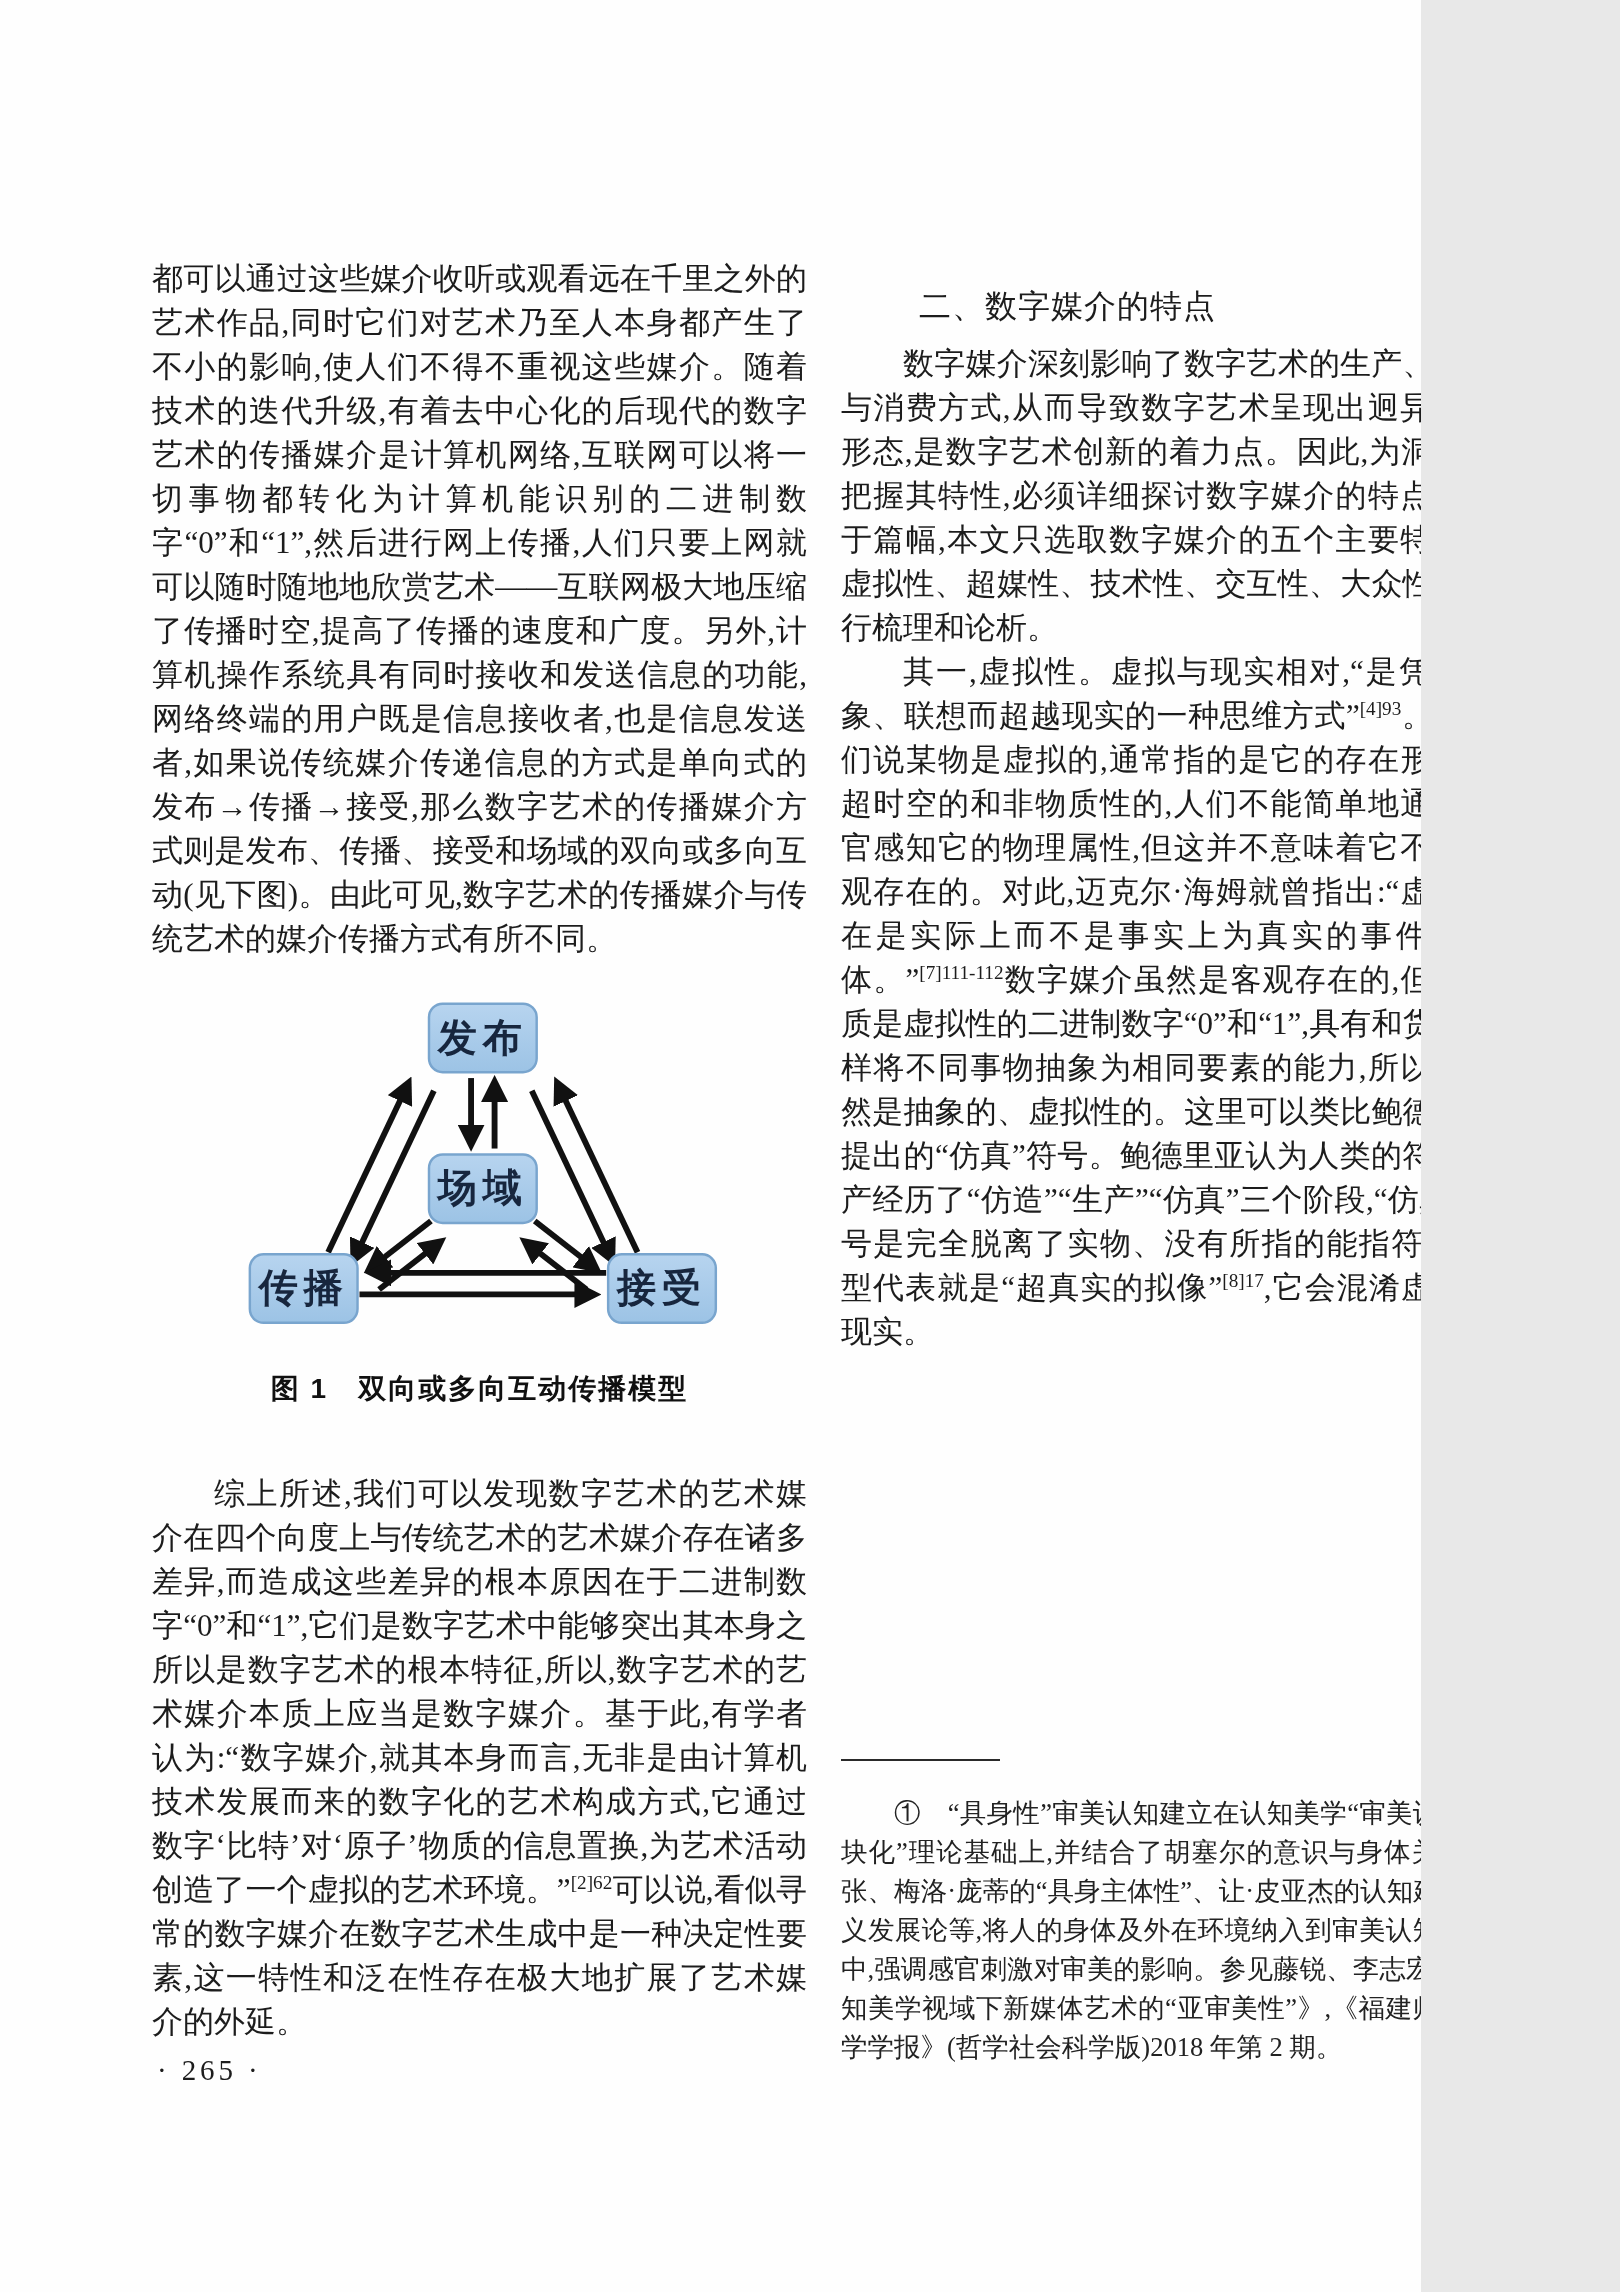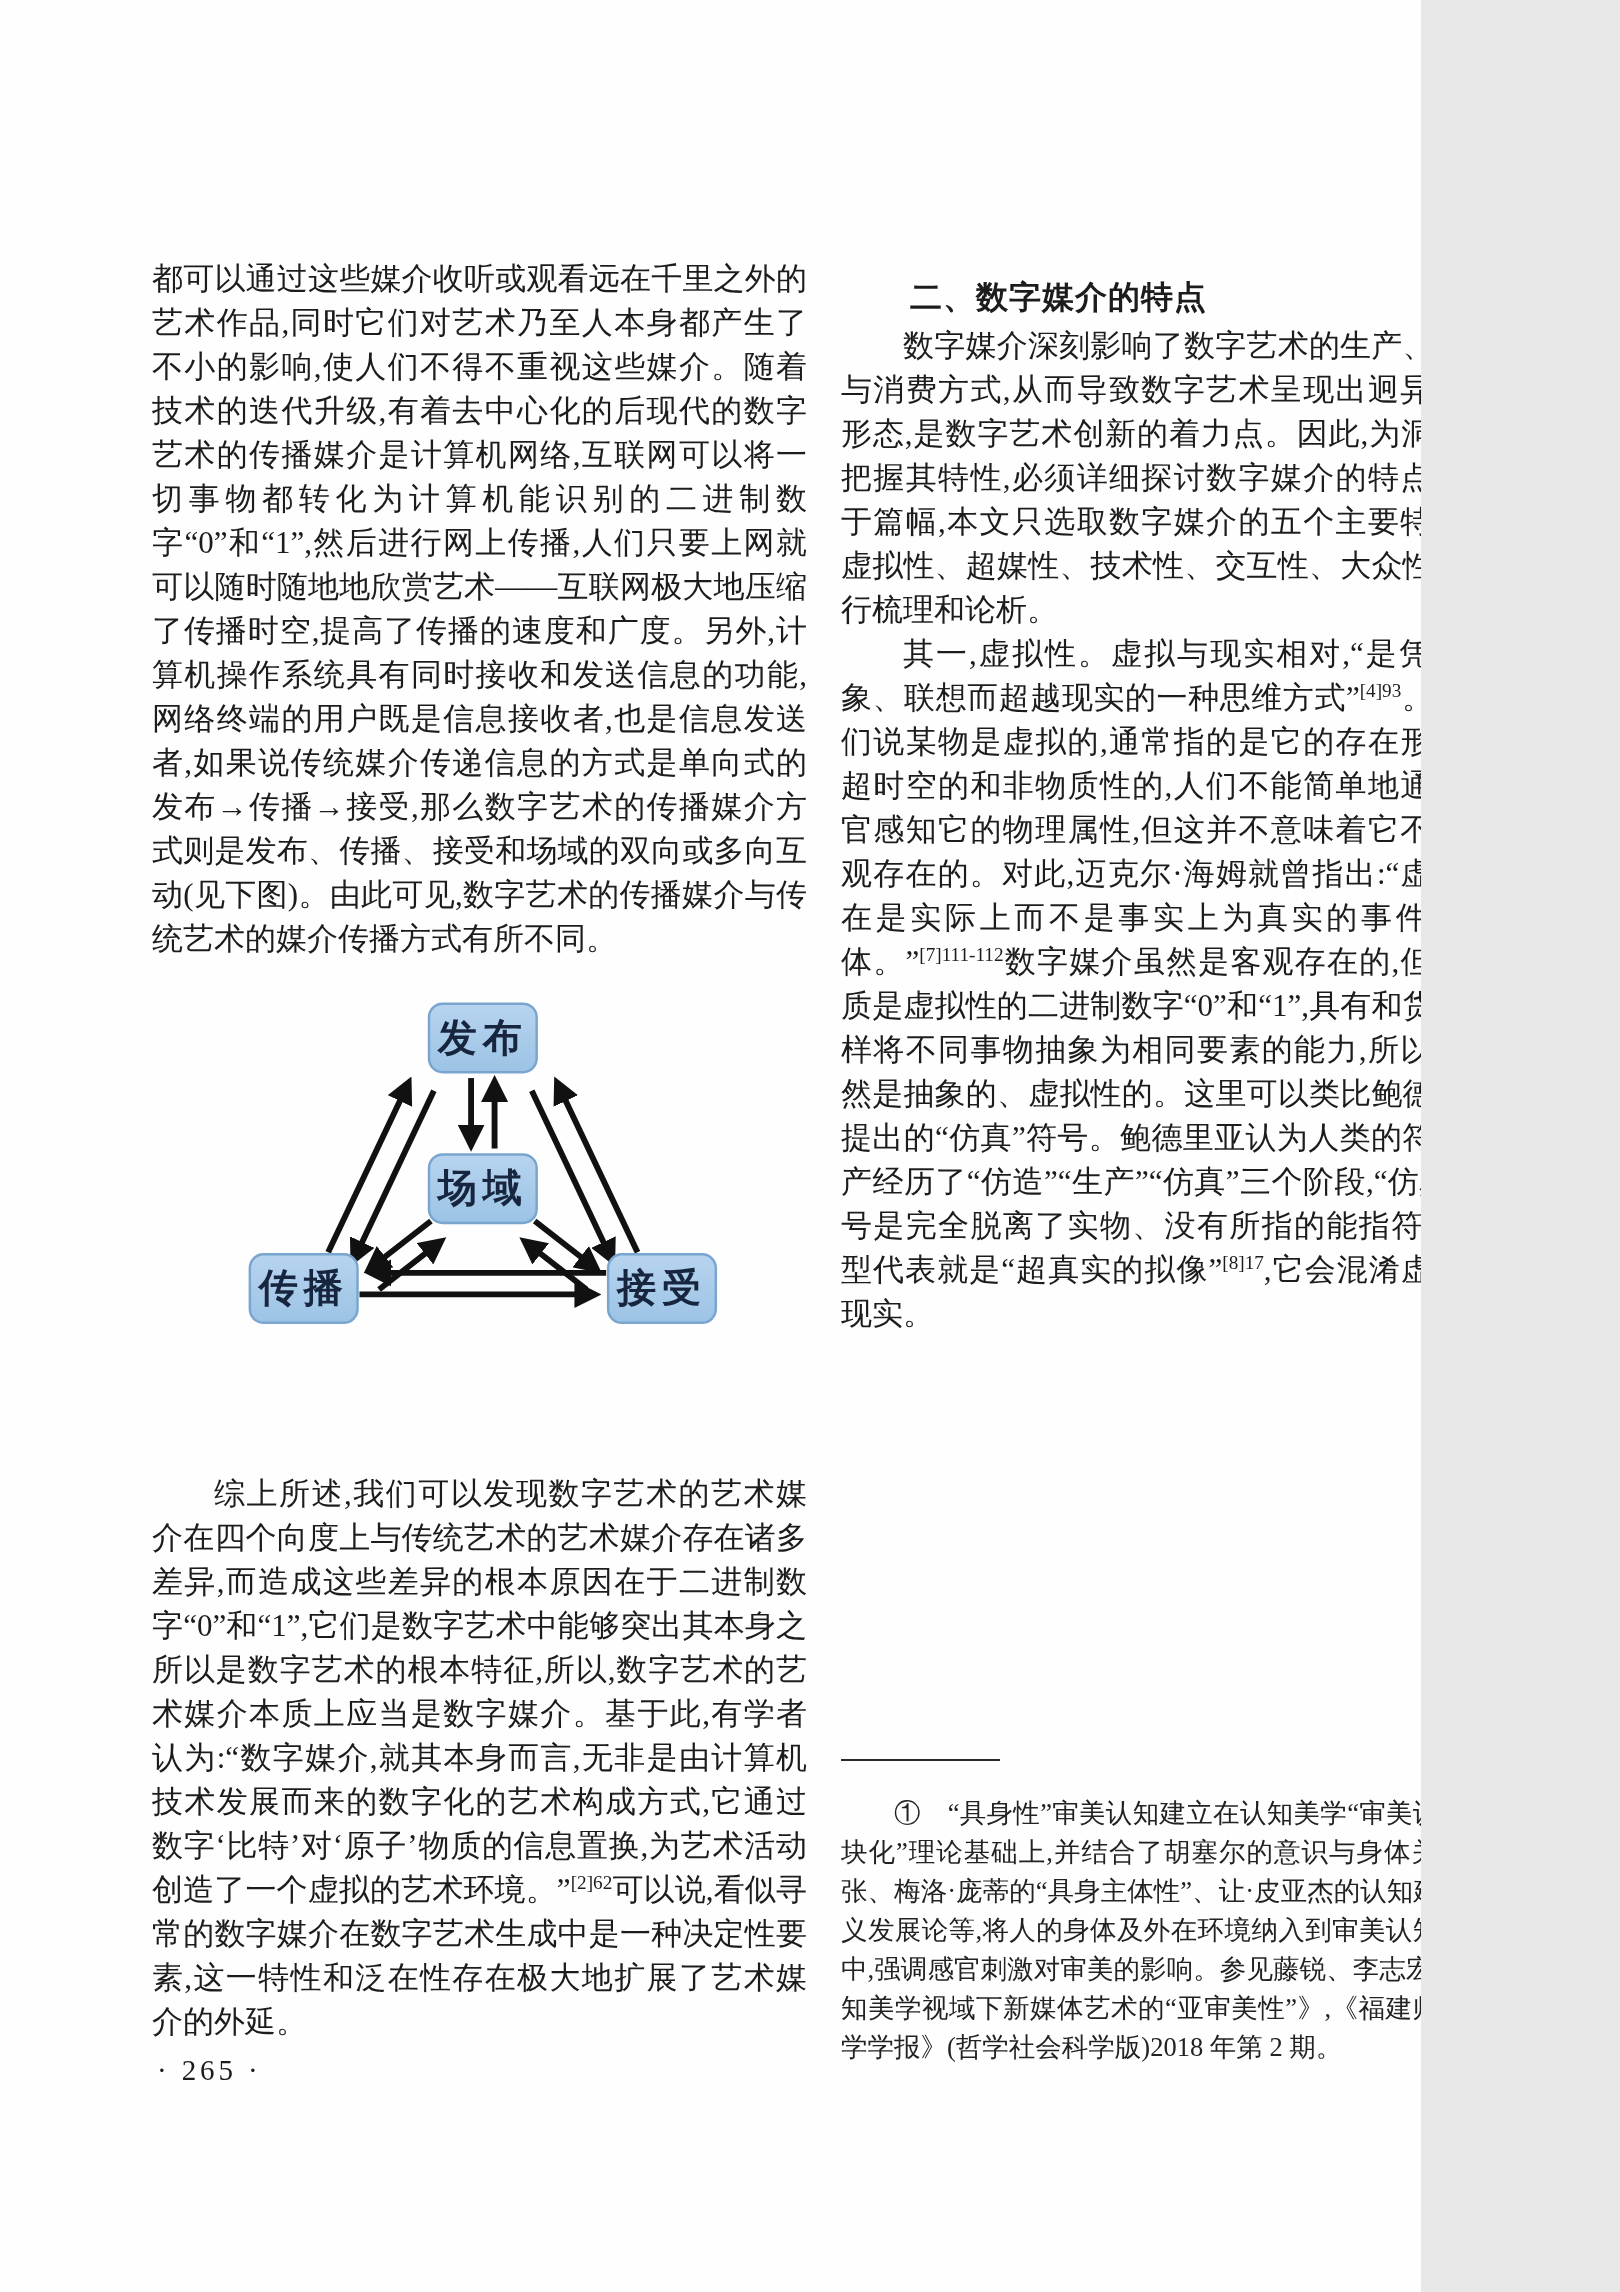--- a/index.html
+++ b/index.html
@@ -9,21 +9,21 @@
     color:#1c1c1c; overflow:hidden;
   }
   .col{position:absolute; width:655px;}
   .body-text{
     font-size:31px; line-height:44px; text-align:justify;
     text-justify:inter-ideograph; word-break:break-all; margin:0;
   }
   .indent{text-indent:2em;}
   .body-text sup{font-size:0.62em; line-height:0; vertical-align:super;}
   .heading{
-    font-size:32px; font-weight:bold; margin:4px; padding-left:65px;
+    font-size:32px; font-weight:normal; margin:13px; padding-left:65px;
     font-family:"Liberation Sans","DejaVu Sans",sans-serif;
     letter-spacing:1px;
   }
   .figure-wrap{position:absolute; left:181px; top:988px; width:588px; height:372px;}
   .fig-caption{
     position:absolute; left:152px; top:1370px; width:655px;
     text-align:center; font-size:28px; font-weight:bold; color:#101010;
     font-family:"Liberation Sans","DejaVu Sans",sans-serif;
     letter-spacing:2px;
   }
@@ -96,20 +96,21 @@
 
         <rect x="70" y="272" width="110" height="70" rx="14" fill="url(#boxGrad)" stroke="#79a5ce" stroke-width="2.5"></rect>
         <text x="125" y="320" font-size="40" fill="#17263e" text-anchor="middle" letter-spacing="6">传播</text>
 
         <rect x="436" y="272" width="110" height="70" rx="14" fill="url(#boxGrad)" stroke="#79a5ce" stroke-width="2.5"></rect>
         <text x="491" y="320" font-size="40" fill="#17263e" text-anchor="middle" letter-spacing="6">接受</text>
       </g>
     </svg>
   </div>
 
+  <div class="fig-caption">图 1　双向或多向互动传播模型</div>
 
   <div class="col" style="left:152px; top:1472px;">
     <p class="body-text indent">综上所述,我们可以发现数字艺术的艺术媒介在四个向度上与传统艺术的艺术媒介存在诸多差异,而造成这些差异的根本原因在于二进制数字“0”和“1”,它们是数字艺术中能够突出其本身之所以是数字艺术的根本特征,所以,数字艺术的艺术媒介本质上应当是数字媒介。基于此,有学者认为:“数字媒介,就其本身而言,无非是由计算机技术发展而来的数字化的艺术构成方式,它通过数字‘比特’对‘原子’物质的信息置换,为艺术活动创造了一个虚拟的艺术环境。”<sup>[2]62</sup>可以说,看似寻常的数字媒介在数字艺术生成中是一种决定性要素,这一特性和泛在性存在极大地扩展了艺术媒介的外延。</p>
   </div>
 
   <div class="col" style="left:841px; top:272px;">
     <h2 class="heading">二、数字媒介的特点</h2>
     <p class="body-text indent" style="">数字媒介深刻影响了数字艺术的生产、传播与消费方式,从而导致数字艺术呈现出迥异的新形态,是数字艺术创新的着力点。因此,为洞察和把握其特性,必须详细探讨数字媒介的特点。囿于篇幅,本文只选取数字媒介的五个主要特点即虚拟性、超媒性、技术性、交互性、大众性等进行梳理和论析。</p>
     <p class="body-text indent">其一,虚拟性。虚拟与现实相对,“是凭借想象、联想而超越现实的一种思维方式”<sup>[4]93</sup>。当我们说某物是虚拟的,通常指的是它的存在形态是超时空的和非物质性的,人们不能简单地通过感官感知它的物理属性,但这并不意味着它不是客观存在的。对此,迈克尔·海姆就曾指出:“虚拟实在是实际上而不是事实上为真实的事件或实体。”<sup>[7]111-112</sup>数字媒介虽然是客观存在的,但其本质是虚拟性的二进制数字“0”和“1”,具有和货币一样将不同事物抽象为相同要素的能力,所以它必然是抽象的、虚拟性的。这里可以类比鲍德里亚提出的“仿真”符号。鲍德里亚认为人类的符号生产经历了“仿造”“生产”“仿真”三个阶段,“仿真”符号是完全脱离了实物、没有所指的能指符号,典型代表就是“超真实的拟像”<sup>[8]17</sup>,它会混淆虚拟和现实。</p>
   </div>

